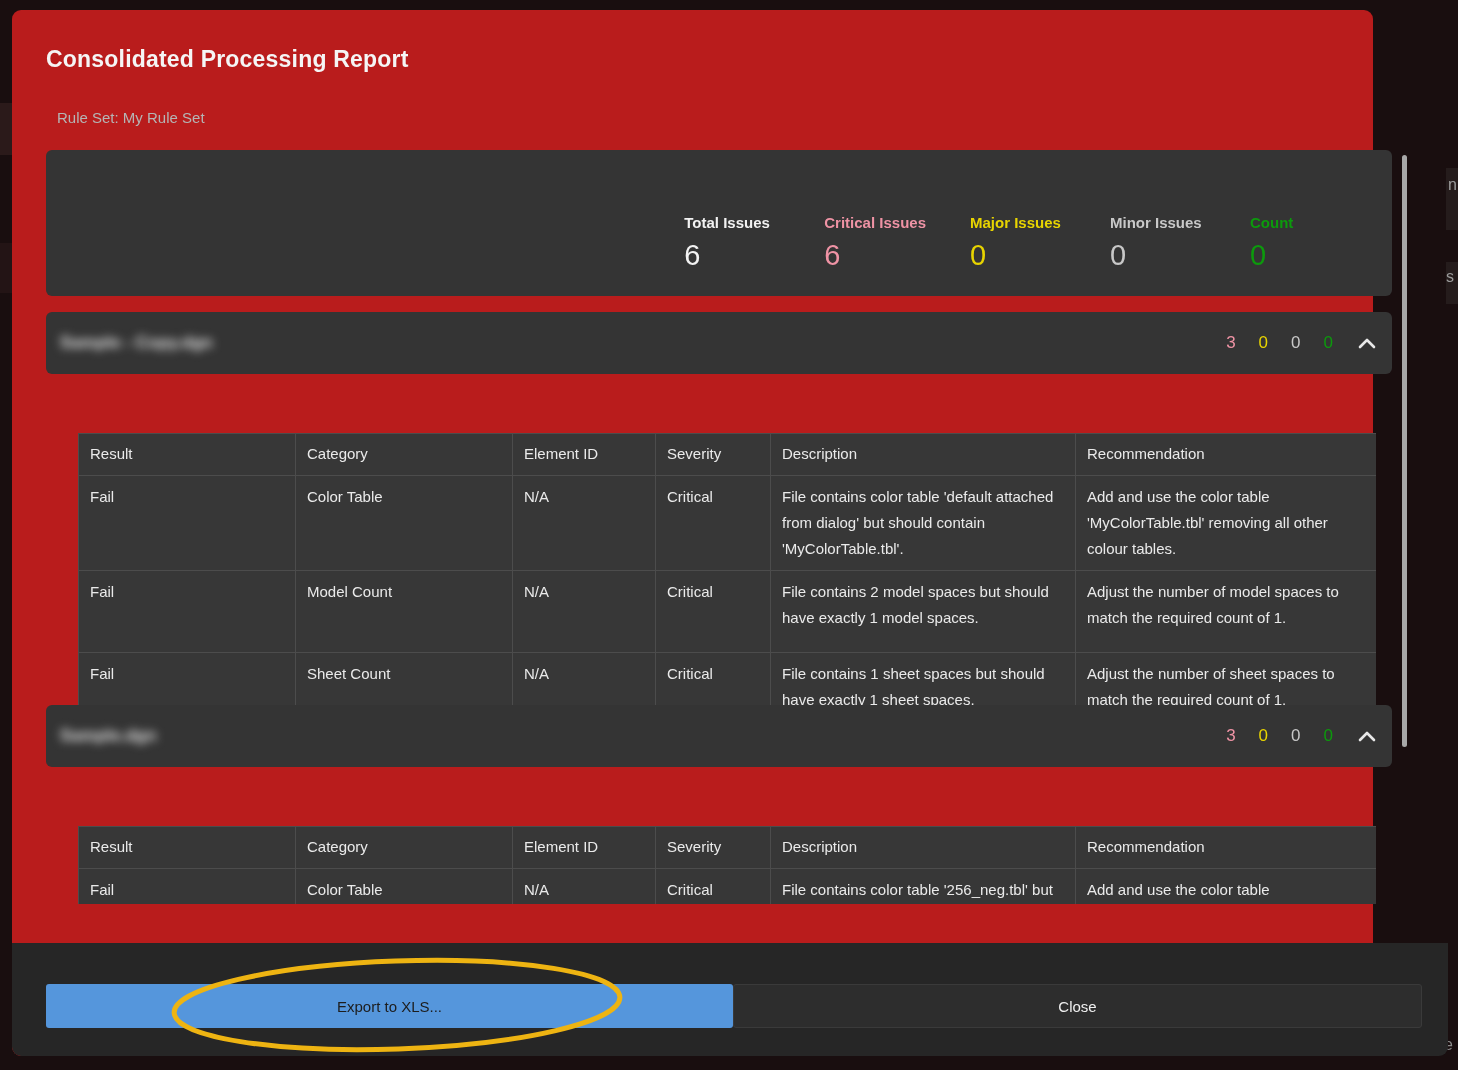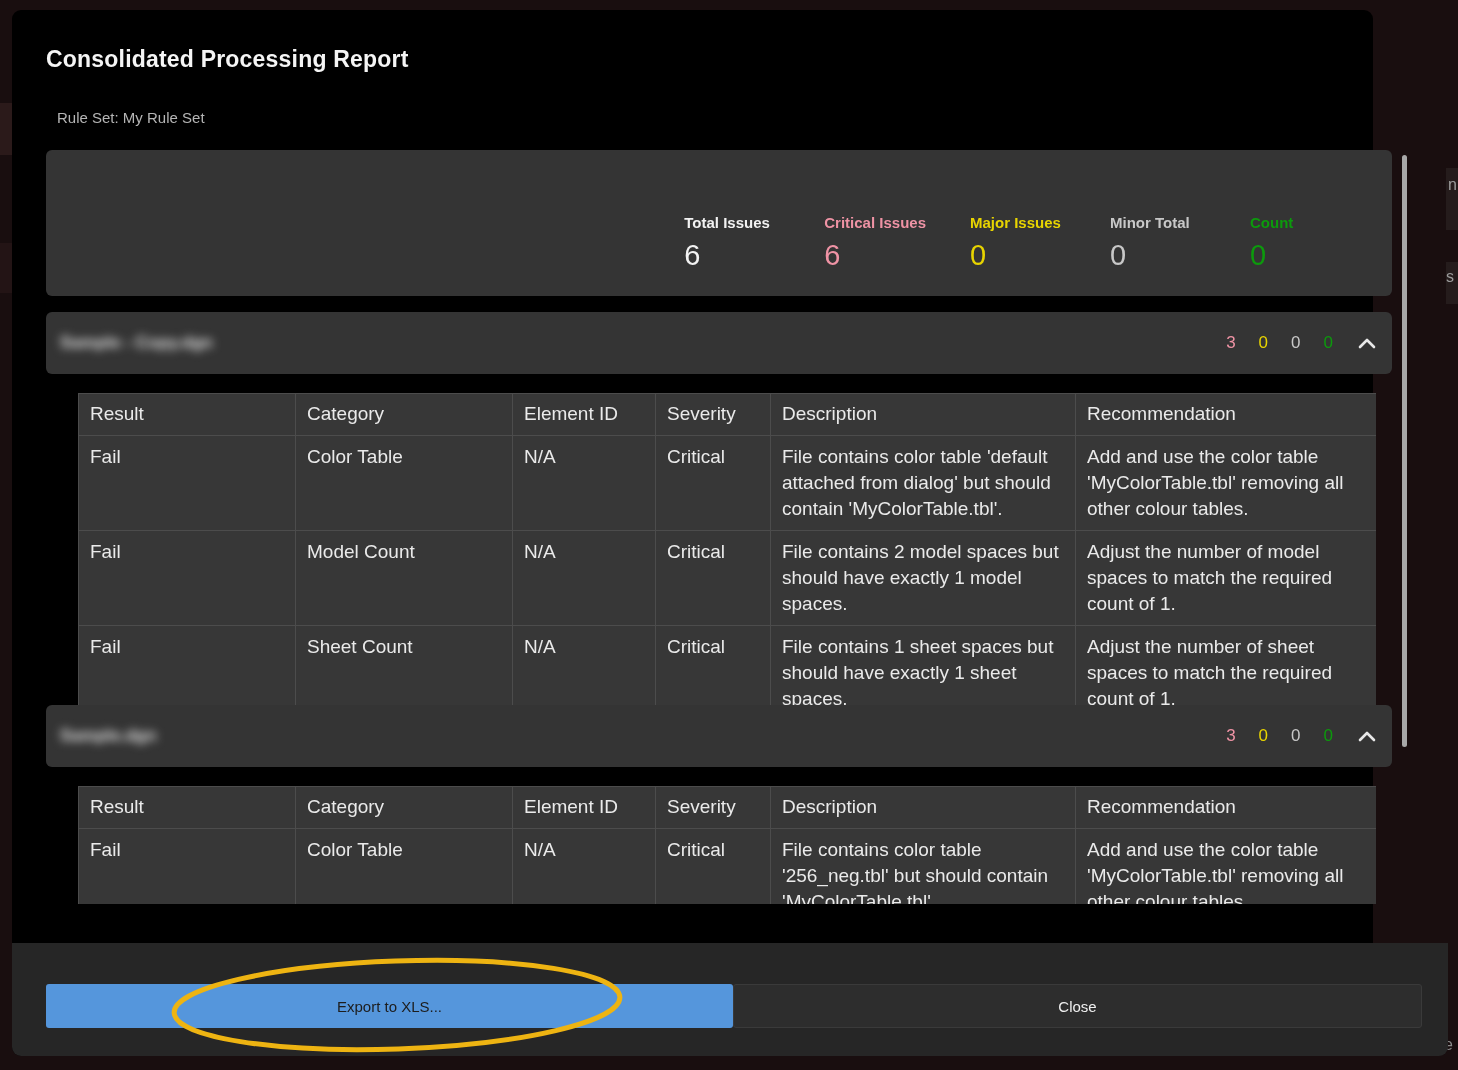--- a/index.html
+++ b/index.html
@@ -18,21 +18,21 @@
   .bg-panel.p1 { right: 0; top: 168px; width: 12px; height: 62px; }
   .bg-panel.p2 { right: 0; top: 262px; width: 12px; height: 42px; }
   .bg-letter { position: absolute; color: #9b9b9b; font-size: 16px; }
   .bg-letter.l1 { left: 1448px; top: 176px; }
   .bg-letter.l2 { left: 1446px; top: 268px; }
   .bg-letter.l3 { left: 1444px; top: 1036px; color: #8a8a8a; }
 
   
   .dialog {
     position: absolute; left: 12px; top: 10px; width: 1361px; height: 1046px;
-    background: #000000; border-radius: 9px;
+    background: #b91c1c; border-radius: 9px;
   }
   .dialog-title {
     position: absolute; left: 34px; top: 36px;
     font-size: 23px; font-weight: bold; color: #f5f5f5; letter-spacing: 0.2px;
   }
   .ruleset {
     position: absolute; left: 34px; top: 99px;
     font-size: 15px; color: #b5b5b5; margin-left: 11px;
   }
 
@@ -68,21 +68,21 @@
     margin-left: auto; display: flex; align-items: center; gap: 23px;
     font-size: 17px;
   }
   .chevron { width: 18px; height: 12px; display: block; margin-left: 2px; }
 
   
   .tbl-wrap { margin: 19px 16px 0 32px; overflow: hidden; }
   .s2 .tbl-wrap { height: 118px; }
   table.report {
     width: 1298px; border-collapse: collapse; table-layout: fixed;
-    background: #373737; font-size: 19px; color: #eaeaea;
+    background: #373737; font-size: 15px; color: #eaeaea; margin-top: 40px;
   }
   table.report th, table.report td {
     border: 1px solid #4c4c4c; text-align: left; vertical-align: top;
     padding: 8px 11px; font-weight: normal; line-height: 26px;
     overflow: hidden;
   }
   table.report th { height: 42px; padding-top: 7px; }
   table.report td { height: 82px; }
   .col-result { width: 217px; } .col-category { width: 217px; }
   .col-elem { width: 143px; } .col-sev { width: 115px; }
@@ -136,21 +136,21 @@
     </div>
     <div class="stat">
       <div class="stat-label c-critical">Critical Issues</div>
       <div class="stat-value c-critical">6</div>
     </div>
     <div class="stat">
       <div class="stat-label c-major">Major Issues</div>
       <div class="stat-value c-major">0</div>
     </div>
     <div class="stat">
-      <div class="stat-label c-minor">Minor Total</div>
+      <div class="stat-label c-minor">Minor Issues</div>
       <div class="stat-value c-minor">0</div>
     </div>
     <div class="stat">
       <div class="stat-label c-passed">Count</div>
       <div class="stat-value c-passed">0</div>
     </div>
   </div>
 
   <div class="section s1">
     <div class="section-header">

